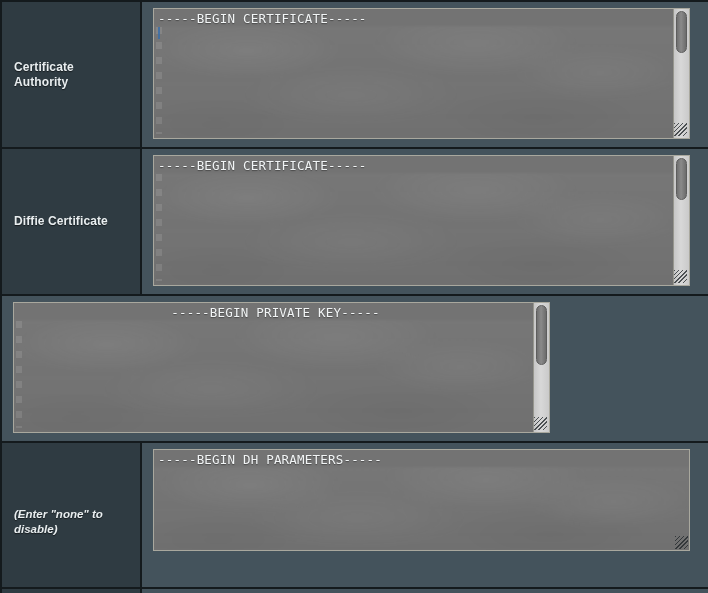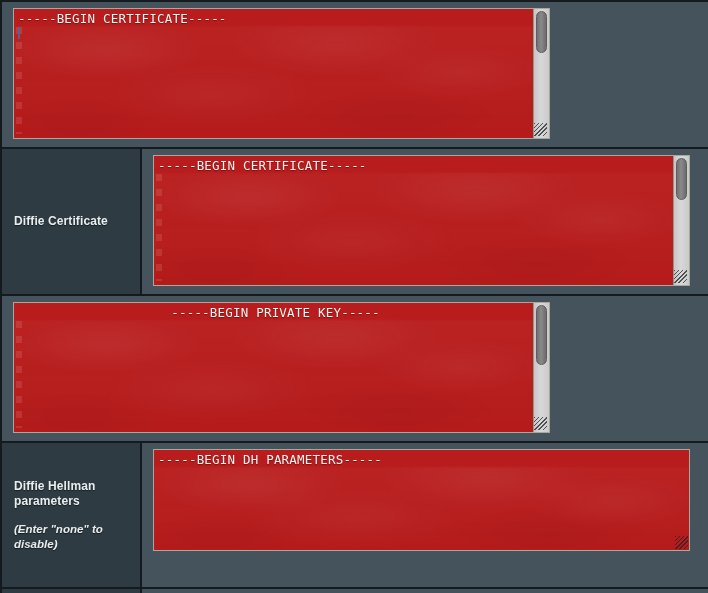--- a/index.html
+++ b/index.html
@@ -96,21 +96,21 @@
   }
   .ta-ca { width: 537px; height: 131px; }
   .ta-sc { width: 537px; height: 131px; }
   .ta-sk { width: 537px; height: 131px; text-align: center; }
   .ta-dh { width: 537px; height: 102px; }
 
   .ta-inner {
     position: relative;
     flex: 1 1 auto;
     overflow: hidden;
-    background: #b91c1c;
+    background: #737373;
     padding: 2px 0 16px 4px;
     box-sizing: border-box;
   }
 
   .ta-line {
     font-family: "DejaVu Sans Mono", "Liberation Mono", monospace;
     font-size: 12.5px;
     line-height: 15px;
     color: #f2f5f6;
     white-space: pre;
@@ -226,20 +226,23 @@
     flex: 1 1 auto;
     background: #44535c;
   }
 </style>
 </head>
 <body>
 
 <div class="form-table">
 
   <div class="form-row row-ca">
+    <div class="label-cell">
+      <div class="label-title">Certificate Authority</div>
+    </div>
     <div class="field-cell">
       <div class="ta-wrap ta-ca">
         <div class="ta-inner">
           <div class="ta-line">-----BEGIN CERTIFICATE-----</div>
           <div class="ta-blur"></div>
           <div class="ta-ghost"></div>
           <div class="ta-caret"></div>
         </div>
         <div class="sb">
           <div class="sb-track"></div>
@@ -282,21 +285,20 @@
           <div class="sb-track"></div>
           <div class="sb-thumb tall"></div>
           <div class="grip on-track"></div>
         </div>
       </div>
     </div>
   </div>
 
   <div class="form-row row-dh">
     <div class="label-cell dh">
-      <div class="label-title">Diffie Hellman parameters</div>
       <div class="label-hint">(Enter "none" to disable)</div>
     </div>
     <div class="field-cell">
       <div class="ta-wrap ta-dh">
         <div class="ta-inner">
           <div class="ta-line">-----BEGIN DH PARAMETERS-----</div>
           <div class="ta-blur"></div>
         </div>
         <div class="grip"></div>
       </div>

